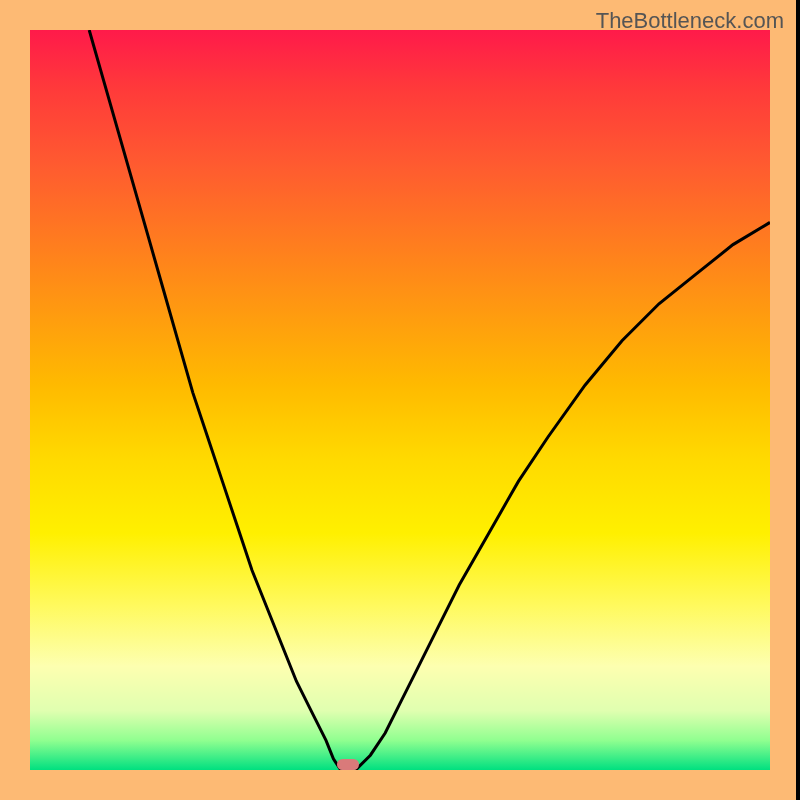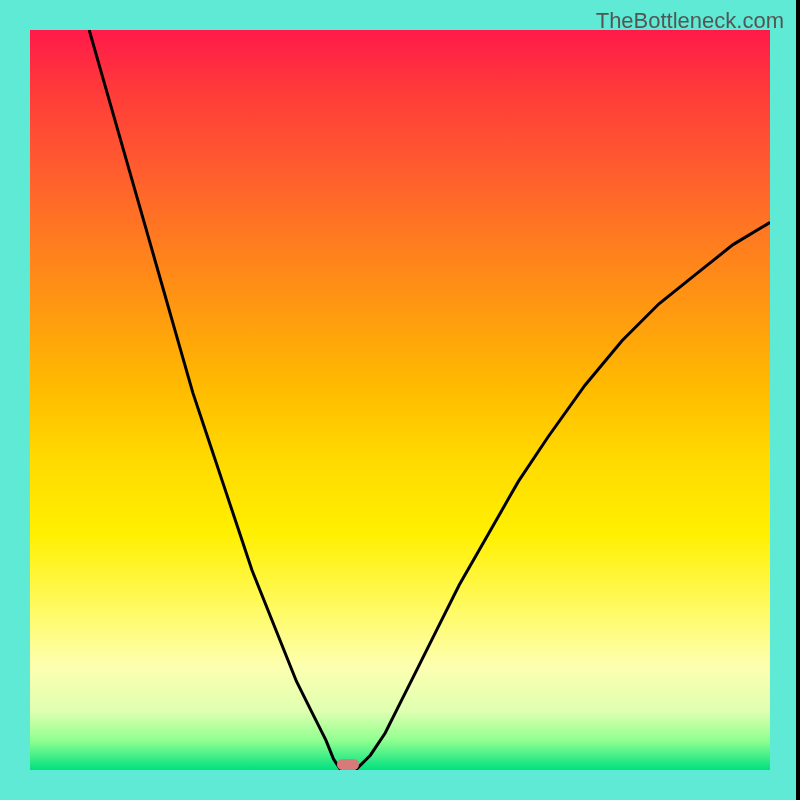--- a/index.html
+++ b/index.html
@@ -1,17 +1,17 @@
 <!DOCTYPE html>
 <html><head>
 <meta charset="utf-8">
 <style>
   * { margin: 0; padding: 0; box-sizing: border-box; }
   body { width: 800px; height: 800px; background: #000; position: relative; font-family: Arial, sans-serif; }
-  .container { width: 796px; height: 800px; position: relative; background: #5eead4; }
+  .container { width: 796px; height: 800px; position: relative; background: #fdba74; }
   .watermark {
     position: absolute;
     top: 8px;
     right: 12px;
     color: #555;
     font-size: 22px;
     font-weight: 500;
     z-index: 10;
   }
   .plot-area {

